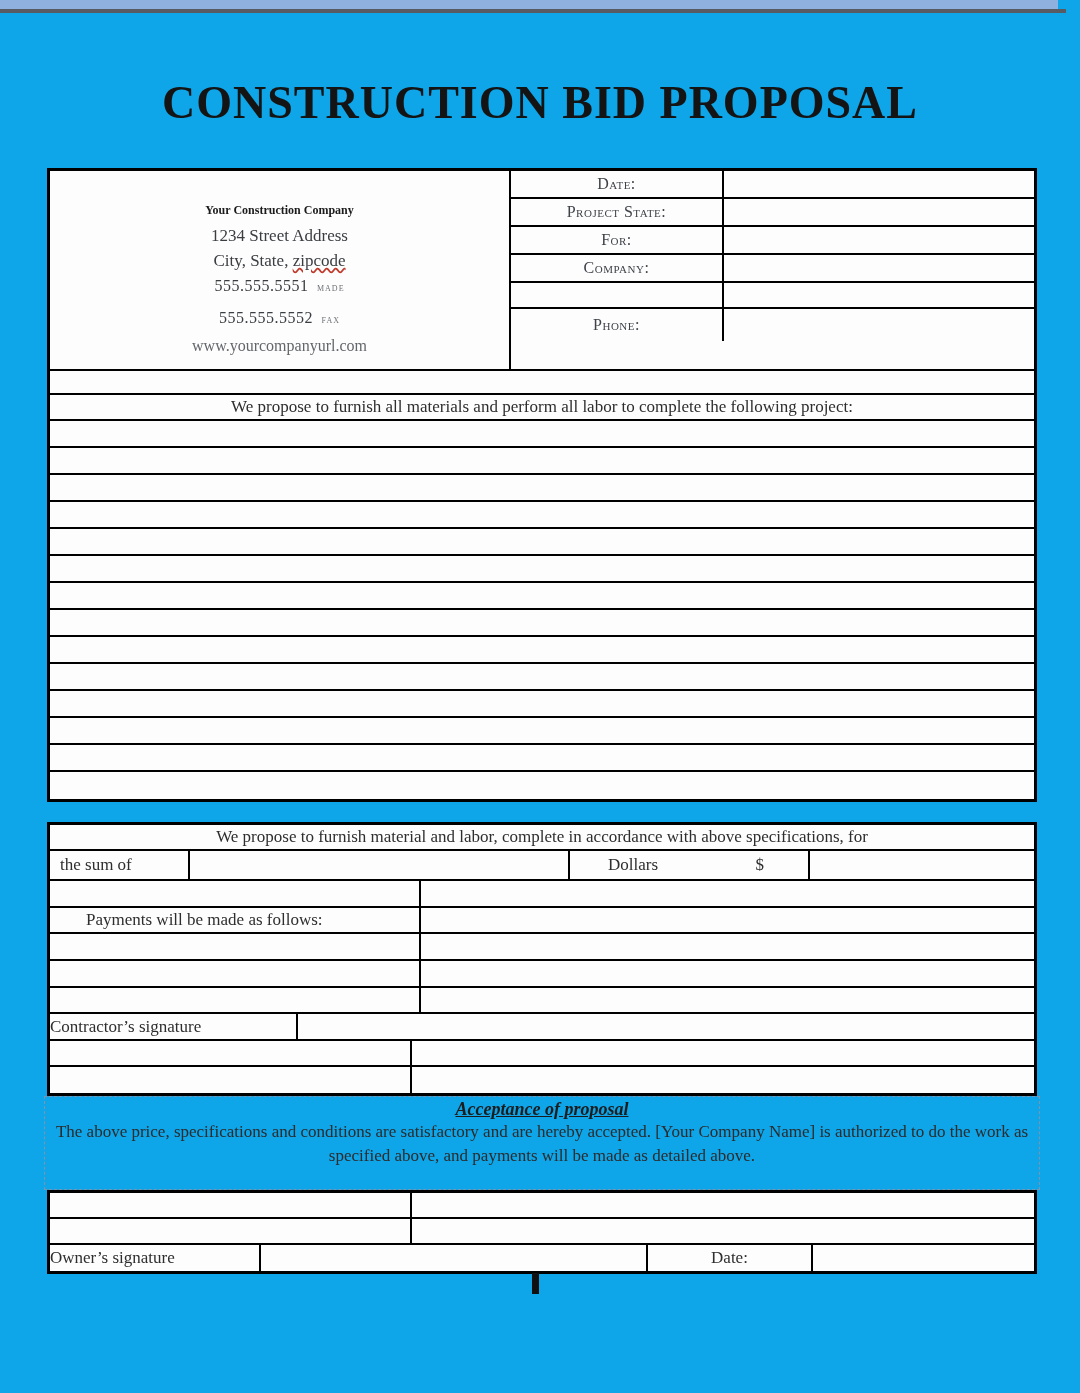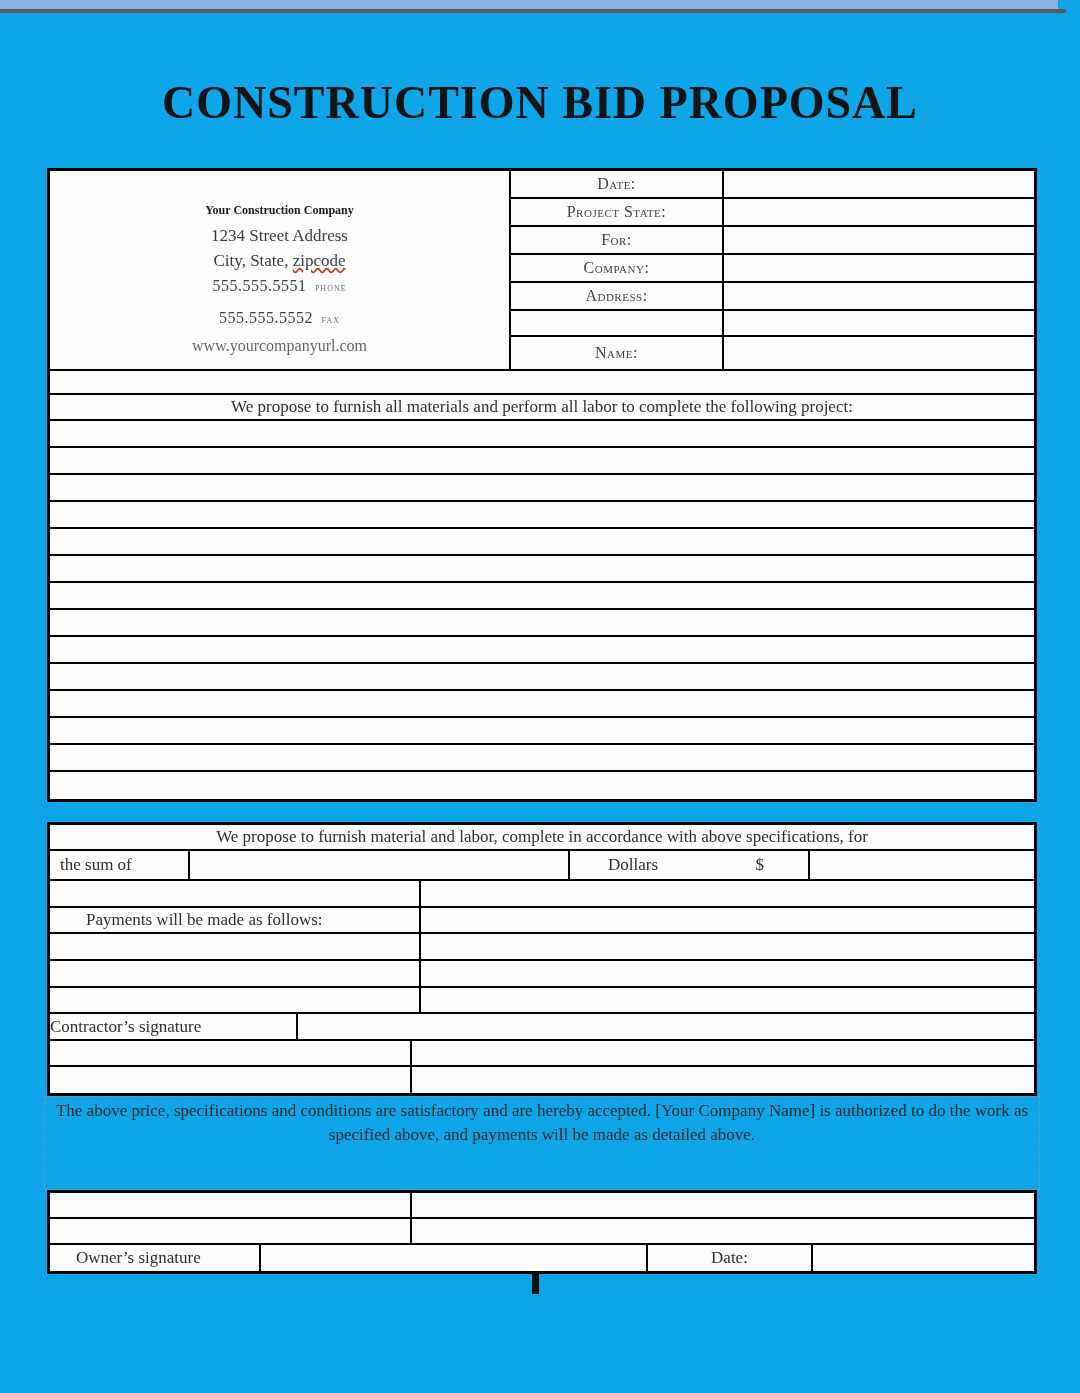--- a/index.html
+++ b/index.html
@@ -78,72 +78,68 @@
 
   
   .acceptance {
     position:absolute; left:44px; top:1096px; width:996px; height:94px;
     border:1px dashed #7e93ad; text-align:center; padding-top:2px;
   }
   .acceptance-title { font-size:18px; font-weight:bold; font-style:italic; text-decoration:underline; color:#1c1c1c; line-height:21px; }
   .acceptance-body { font-size:17px; line-height:24px; width:985px; margin:0 auto; color:#2b2b2b; }
 
   
-  .owner-cell { width:211px; padding-left:26px; }
+  .owner-cell { width:211px; }
   .owner-blank { width:387px; }
   .date-cell { width:165px; display:flex; align-items:center; justify-content:center; font-size:17px; }
 
   .caret { position:absolute; left:532px; top:1273px; width:7px; height:21px; background:#101010; }
 </style>
 </head>
 <body>
 
 <div class="doc">
   <div class="topbar-blue"></div>
   <div class="topbar-edge"></div>
 
   <div class="title">CONSTRUCTION BID PROPOSAL</div>
 
   <div class="tbl t1">
     <div class="header-grid">
       <div class="company-cell">
         <div class="company-name">Your Construction Company</div>
         <div class="company-line">1234 Street Address</div>
         <div class="company-line"><span>City, State, </span><span class="zip-misspelled">zipcode</span></div>
-        <div class="company-line"><span class="company-num">555.555.5551</span>&nbsp;&nbsp;<span class="tiny-caps">phone</span></div>
+        <div class="company-line"><span class="company-num">555.555.5551</span>&nbsp;&nbsp;<span class="tiny-caps">made</span></div>
         <div class="company-line fax-line"><span class="company-num">555.555.5552</span>&nbsp;&nbsp;<span class="tiny-caps">fax</span></div>
         <div class="company-url">www.yourcompanyurl.com</div>
       </div>
       <div class="info-rows">
         <div class="info-row" style="height:28px">
           <div class="info-label">Date:</div>
           <div class="info-value"></div>
         </div>
         <div class="info-row" style="height:28px">
           <div class="info-label">Project State:</div>
           <div class="info-value"></div>
         </div>
         <div class="info-row" style="height:28px">
           <div class="info-label">For:</div>
           <div class="info-value"></div>
         </div>
         <div class="info-row" style="height:28px">
           <div class="info-label">Company:</div>
           <div class="info-value"></div>
         </div>
-        <div class="info-row" style="height:28px">
-          <div class="info-label">Address:</div>
-          <div class="info-value"></div>
-        </div>
         <div class="info-row" style="height:26px">
           <div class="info-label"></div>
           <div class="info-value"></div>
         </div>
         <div class="info-row last" style="height:32px">
-          <div class="info-label">Name:</div>
+          <div class="info-label">Phone:</div>
           <div class="info-value"></div>
         </div>
       </div>
     </div>
 
     <div class="row spacer-row"></div>
     <div class="row propose-row">We propose to furnish all materials and perform all labor to complete the following project:</div>
     <div>
         <div class="blank-row"></div>
         <div class="blank-row"></div>
@@ -207,20 +203,21 @@
       <div class="cell split-362"></div>
       <div class="cell last flex-rest"></div>
     </div>
     <div class="row h26 last">
       <div class="cell split-362"></div>
       <div class="cell last flex-rest"></div>
     </div>
   </div>
 
   <div class="acceptance">
+    <div class="acceptance-title">Acceptance of proposal</div>
     <div class="acceptance-body">The above price, specifications and conditions are satisfactory and are hereby accepted.  [Your Company Name] is authorized to do the work as specified above, and payments will be made as detailed above.</div>
   </div>
 
   <div class="tbl t3">
     <div class="row h26">
       <div class="cell split-362"></div>
       <div class="cell last flex-rest"></div>
     </div>
     <div class="row h26">
       <div class="cell split-362"></div>

